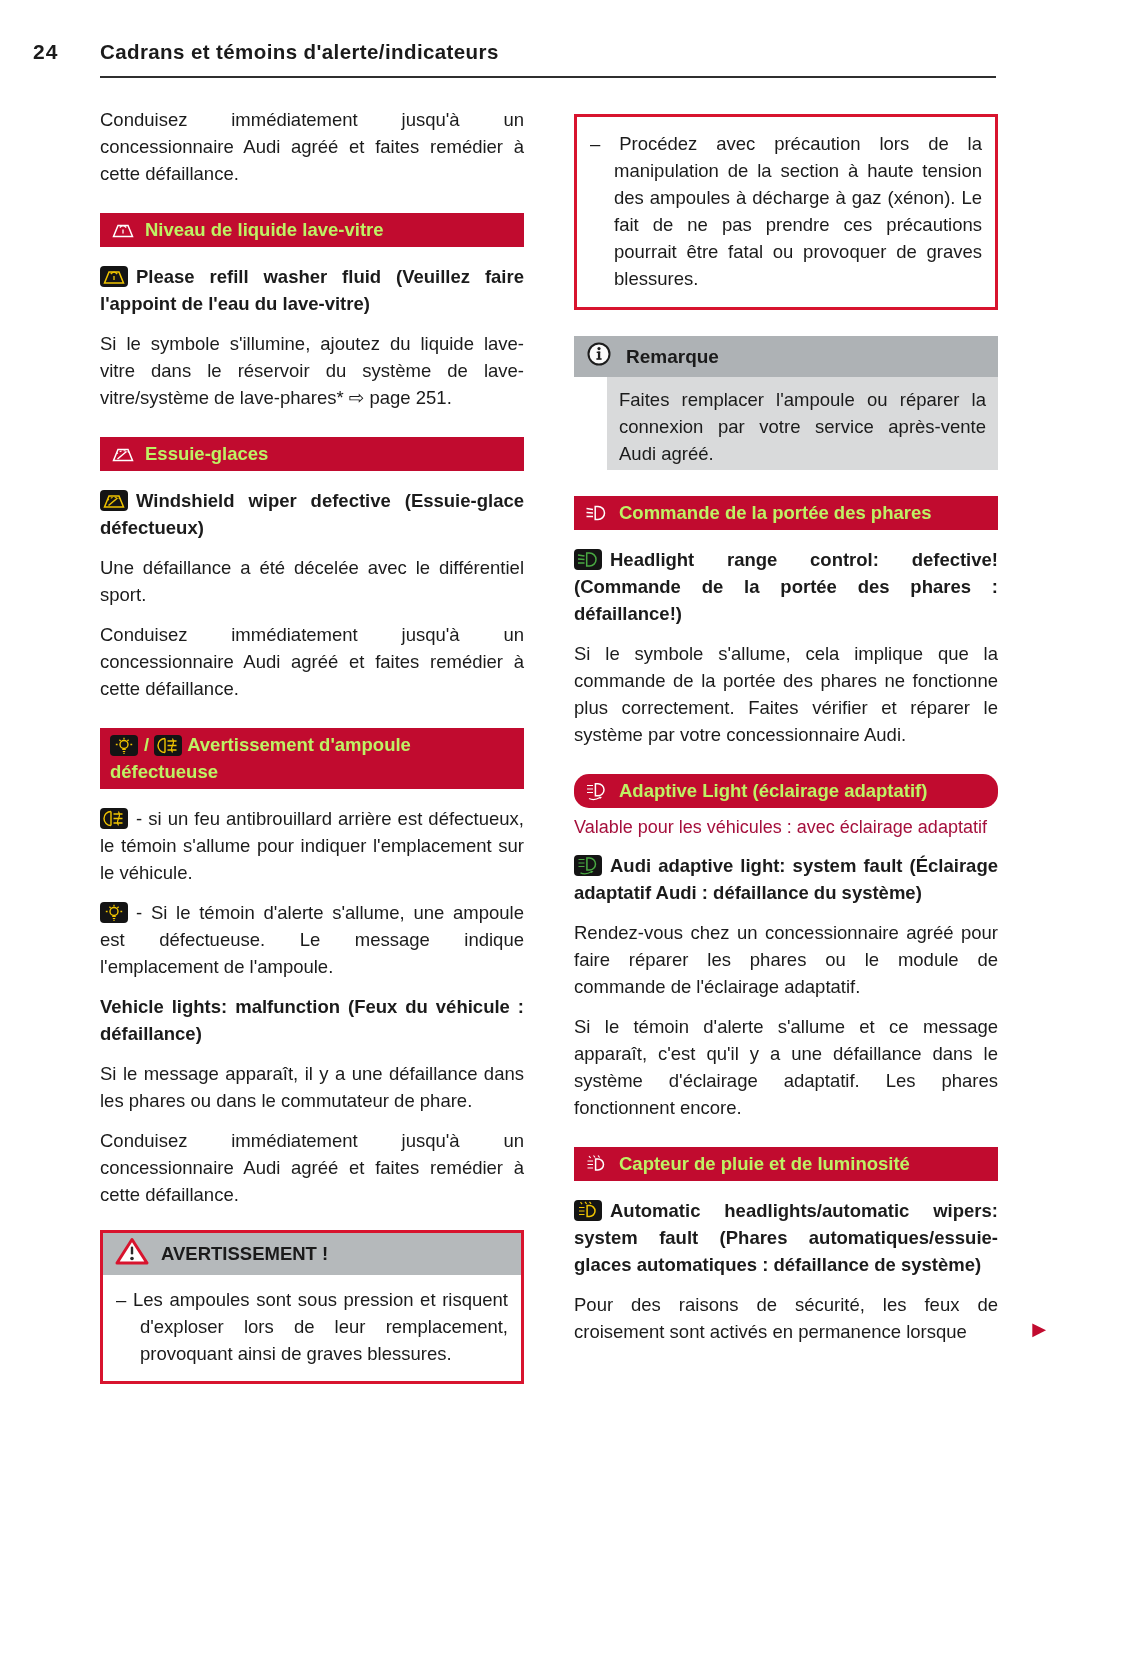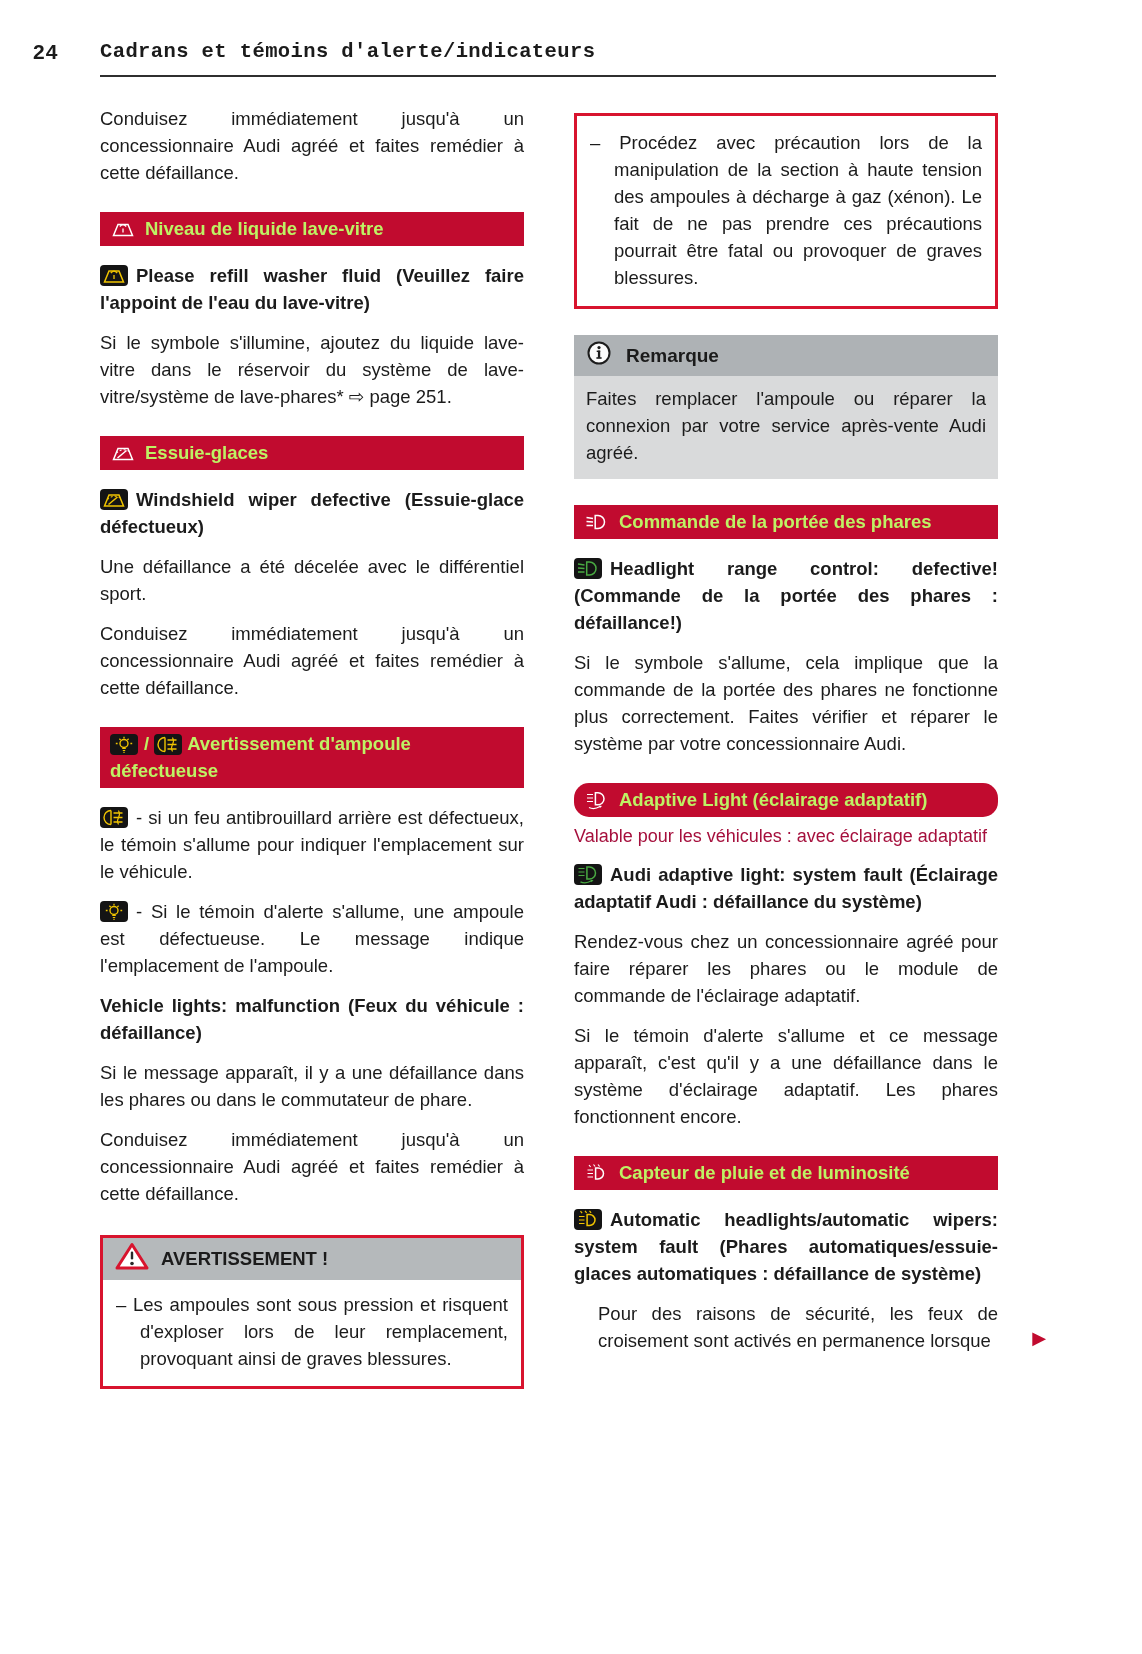--- a/index.html
+++ b/index.html
@@ -5,21 +5,21 @@
   html,body{margin:0;padding:0;}
   body{
     width:1142px;min-height:1654px;background:#ffffff;
     font-family:"Liberation Sans",sans-serif;color:#1b1b1b;
     position:relative;overflow:hidden;
   }
   .pagehead{position:relative;margin:40px 146px 0 33px;}
   .pagenum{position:absolute;left:0;top:0;font-weight:bold;font-size:21px;letter-spacing:1px;}
   .pagetitle{
     margin-left:67px;font-weight:bold;font-size:20.5px;letter-spacing:.4px;
-    padding-bottom:12px;border-bottom:2px solid #2f2f2f;font-family:Liberation Mono, monospace;
+    padding-bottom:12px;border-bottom:2px solid #2f2f2f;
   }
   .cols{display:flex;gap:50px;margin:28px 0 0 100px;}
   .col{width:424px;box-sizing:border-box;}
   p{font-size:18.5px;line-height:27px;text-align:justify;margin:0 0 13px;}
   .lead{font-weight:bold;}
   .ref{}
   .hang{padding-left:24px;text-indent:-24px;}
   h2.sec{
     background:#c10b2f;color:#bef264;font-size:18.5px;line-height:27px;font-weight:bold;
     padding:3px 10px 4px 10px;margin:26px 0 16px;
@@ -30,40 +30,40 @@
     display:inline-block;width:28px;height:21px;background:#141414;border-radius:4px;
     vertical-align:-4px;margin-right:8px;
   }
   .ind svg{display:block;width:28px;height:21px;}
   h2.sec .ind{margin-right:5px;vertical-align:-5px;}
   .slash{margin:0 5px 0 1px;}
   
   .hicon{display:inline-block;width:26px;height:20px;vertical-align:-4px;margin-right:9px;}
   .hicon svg{display:block;width:26px;height:20px;}
   
-  .warnbox{border:3px solid #d8142e;margin-top:28px;background:#fff;}
+  .warnbox{border:3px solid #d8142e;margin-top:22px;background:#fff;}
   .warnhead{
     background:#b5b9bb;display:flex;align-items:center;gap:12px;
     padding:4px 12px;font-weight:bold;font-size:18.5px;
   }
   .warnbody{padding:11px 13px 14px;}
   .warnbody p{margin:0;}
   .contbox .warnbody{padding:13px 13px 15px;}
   .notebox{margin-top:26px;}
   .notehead{
     background:#aeb2b5;display:flex;align-items:center;gap:14px;
     padding:5px 12px;font-weight:bold;font-size:19px;
   }
-  .notebody{background:#d9dadb;padding:9px 12px 13px;}
+  .notebody{background:#d9dadb;padding:9px 12px 3px;margin-left:33px;}
   .notebody p{margin:0;}
   .applies{
     color:#a50f3c;font-size:18px;line-height:18px;text-align:left;
     margin:-12px 0 16px;
   }
-  .cont{position:relative;margin-left:24px;}
+  .cont{position:relative;}
   .arrow{
     position:absolute;right:-48px;bottom:2px;color:#c10b2f;font-size:18px;
     font-style:normal;
   }
 </style>
 </head>
 <body>
 
 <div class="sheet">
 

